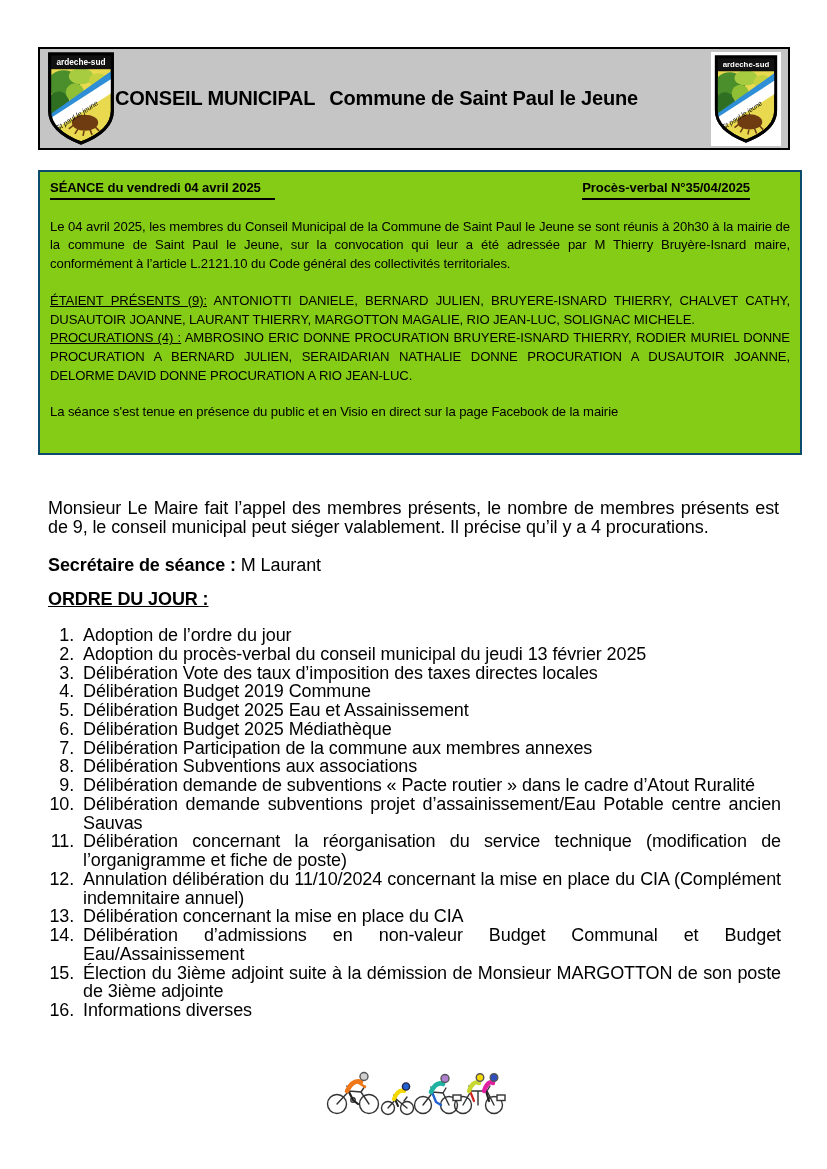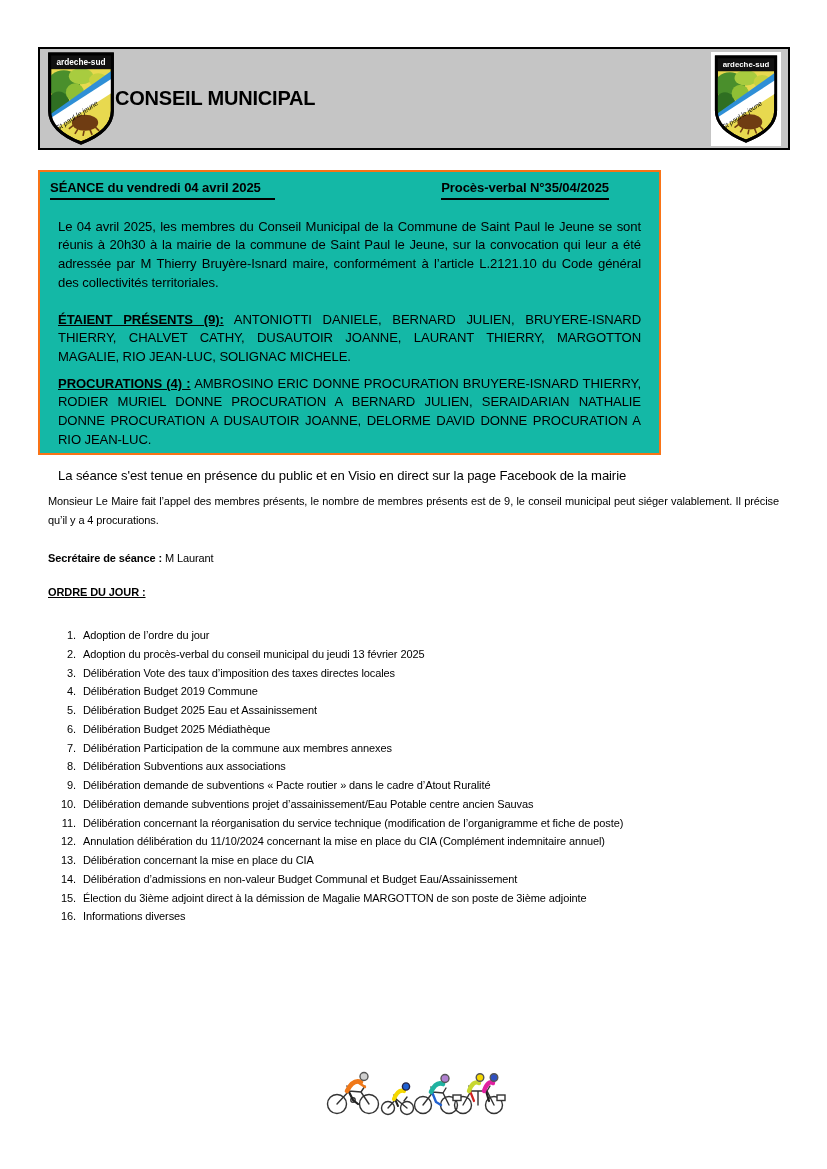--- a/index.html
+++ b/index.html
@@ -9,33 +9,33 @@
   
   .header-box{position:absolute;left:38px;top:47px;width:752px;height:103px;
               box-sizing:border-box;border:2px solid #000;background:#c5c5c5;
               display:flex;align-items:center;justify-content:space-between;padding:0 7px;}
   .crest{flex:0 0 auto;display:block;}
   .crest.right{background:#fff;padding:3px;}
   .title-block{flex:1 1 auto;text-align:left;display:flex;flex-direction:row;gap:14px;}
   .title-line{font-weight:bold;font-size:20px;letter-spacing:-0.2px;}
 
   
-  .session-box{position:absolute;left:38px;top:170px;width:623px;height:285px;
-               box-sizing:border-box;border:2px solid #f97316;background:#14b8a6;
+  .session-box{position:absolute;left:38px;top:170px;width:764px;height:285px;
+               box-sizing:border-box;border:2px solid #0c4a6e;background:#84cc16;
                padding:7px 10px 8px 10px;font-size:13.1px;line-height:18.7px;letter-spacing:-0.1px;}
   .seance-row{display:flex;justify-content:space-between;align-items:flex-end;
               padding-right:40px;font-weight:bold;}
   .seance-left{display:inline-block;min-width:225px;border-bottom:2px solid #000;}
   .seance-right{display:inline-block;border-bottom:2px solid #000;text-align:center;}
-  .session-box p{margin:8px;text-align:justify;}
+  .session-box p{margin:0;text-align:justify;}
   .mt{margin-top:18px !important;}
-  .lbl{font-weight:bold;text-decoration:underline;}
+  .lbl{font-weight:normal;text-decoration:underline;}
 
   
-  .bodytext{font-size:11px;line-height:18.7px;letter-spacing:-0.1px;}
+  .bodytext{font-size:18px;line-height:18.7px;letter-spacing:-0.1px;}
   .roll-call{position:absolute;left:48px;top:481px;width:731px;text-align:justify;}
   .secretary{position:absolute;left:48px;top:538px;}
   .agenda-title{position:absolute;left:48px;top:572px;font-weight:bold;text-decoration:underline;}
   .agenda{position:absolute;left:48px;top:626px;width:733px;}
   .agenda ol{margin:0;padding-left:31px;}
   .agenda li{line-height:18.75px;text-align:justify;padding-left:4px;}
 
   
   .cyclists{position:absolute;left:320px;top:1060px;}
 </style>
@@ -67,20 +67,21 @@
         <circle cx="53" cy="82" r="2.2" fill="#6f3c12"></circle>
         <rect x="2" y="2" width="62" height="15" fill="#111"></rect>
         <text x="33" y="13" text-anchor="middle" font-size="8.2" fill="#fff" font-family="Liberation Sans, sans-serif" font-weight="bold">ardeche-sud</text>
         <text x="10" y="78" font-size="7" fill="#000" font-style="italic" font-family="Liberation Sans, sans-serif" transform="rotate(-33 10 78)">St paul le jeune</text>
       </g>
       <path d="M2,2 H64 V58 Q64,78 33,90 Q2,78 2,58 Z" fill="none" stroke="#000" stroke-width="3"></path>
     </svg>
 
     <div class="title-block">
       <div class="title-line">CONSEIL MUNICIPAL</div>
+      <div class="title-line">Commune de Saint Paul le Jeune</div>
     </div>
 
     <svg class="crest right" width="64" height="88" viewBox="0 0 66 92">
       <defs>
         <clipPath id="shieldR">
             <path d="M2,2 H64 V58 Q64,78 33,90 Q2,78 2,58 Z"></path>
           </clipPath>
       </defs>
       <path d="M2,2 H64 V58 Q64,78 33,90 Q2,78 2,58 Z" fill="#e8d94f" stroke="#000" stroke-width="3"></path>
       <g clip-path="url(#shieldR)">
@@ -134,21 +135,21 @@
       <li>Délibération Budget 2025 Eau et Assainissement</li>
       <li>Délibération Budget 2025 Médiathèque</li>
       <li>Délibération Participation de la commune aux membres annexes</li>
       <li>Délibération Subventions aux associations</li>
       <li>Délibération demande de subventions « Pacte routier » dans le cadre d’Atout Ruralité</li>
       <li>Délibération demande subventions projet d’assainissement/Eau Potable centre ancien Sauvas</li>
       <li>Délibération concernant la réorganisation du service technique (modification de l’organigramme et fiche de poste)</li>
       <li>Annulation délibération du 11/10/2024 concernant la mise en place du CIA (Complément indemnitaire annuel)</li>
       <li>Délibération concernant la mise en place du CIA</li>
       <li>Délibération d’admissions en non-valeur Budget Communal et Budget Eau/Assainissement</li>
-      <li>Élection du 3ième adjoint direct à la démission de Magalie MARGOTTON de son poste de 3ième adjointe</li>
+      <li>Élection du 3ième adjoint suite à la démission de Monsieur MARGOTTON de son poste de 3ième adjointe</li>
       <li>Informations diverses</li>
     </ol>
   </div>
 
   <svg class="cyclists" width="190" height="58" viewBox="0 0 190 58">
     <g stroke="#333" stroke-width="1.4" fill="none" stroke-linecap="round">
 
       <circle cx="17" cy="44" r="9.5"></circle>
         <circle cx="49" cy="44" r="9.5"></circle>
       <path d="M17,44 L29,31 L41,32 L49,44 M29,31 L27,26 M41,32 L45,26"></path>

